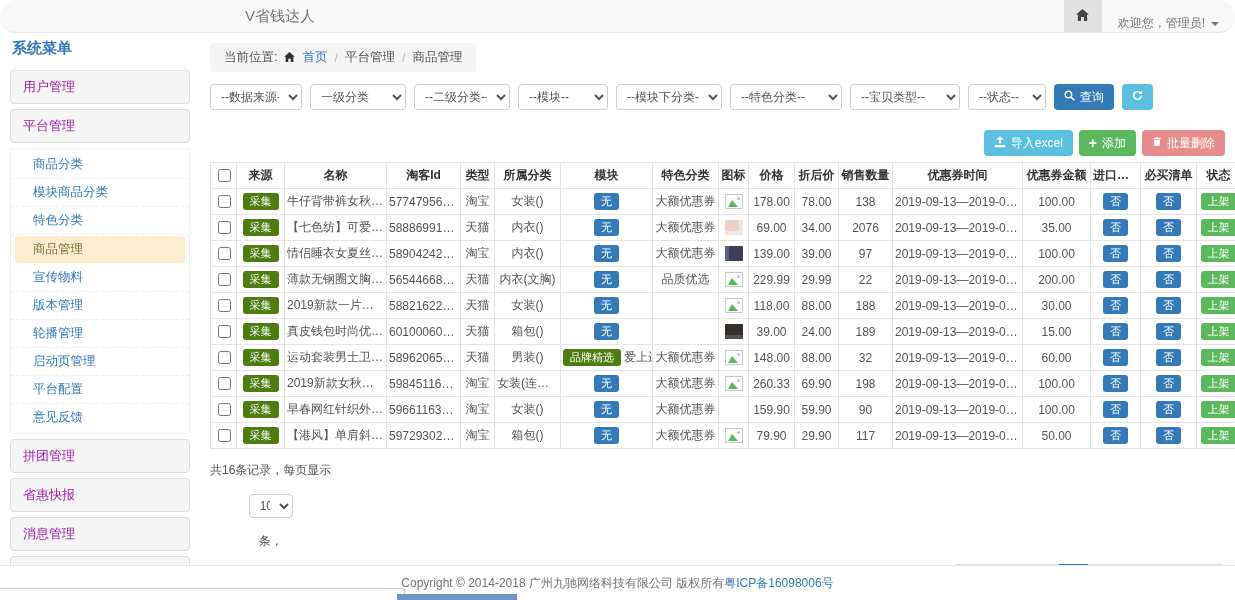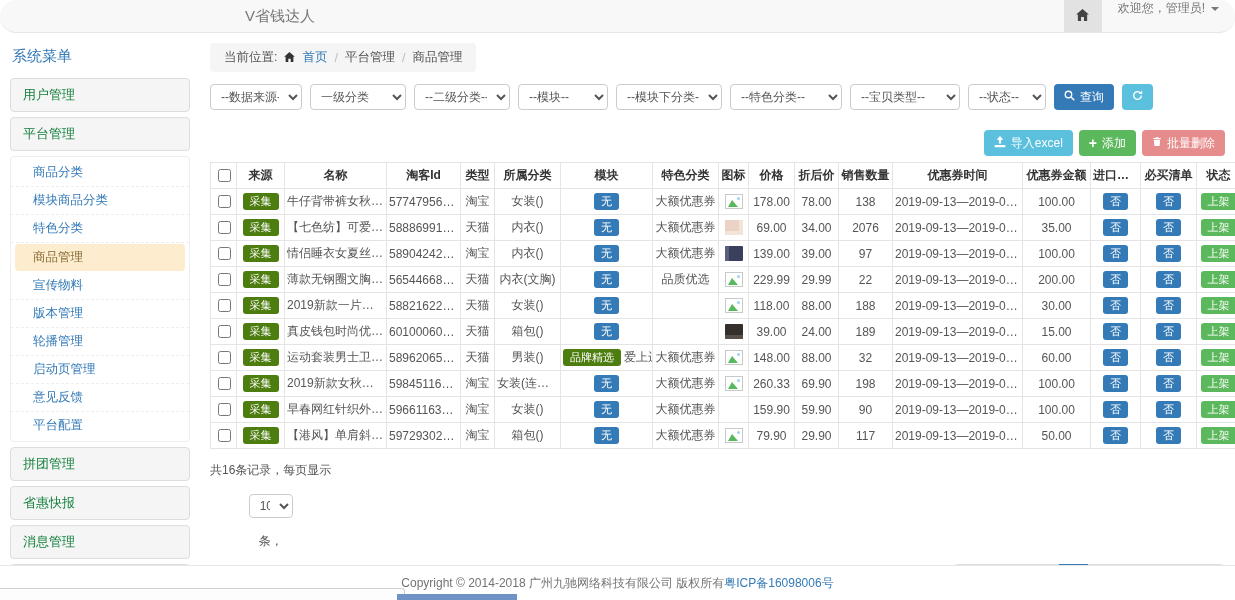--- a/index.html
+++ b/index.html
@@ -1,31 +1,31 @@
 <!DOCTYPE html>
 <html><head>
 <meta charset="utf-8">
 <style>
   html,body{margin:0;padding:0;background:#fff;}
   .screen{position:relative;width:1235px;height:600px;overflow:hidden;background:#fff;
           font-family:"Liberation Sans","DejaVu Sans",sans-serif;font-size:12px;color:#555;}
   
   .topbar{position:relative;height:32px;background:#f8f8f8;border-bottom:1px solid #e7e7e7;border-radius:16px;}
   .brand{position:absolute;left:245px;top:0;line-height:32px;font-size:15px;color:#777;}
-  .top-right{position:absolute;right:0;top:0;height:32px;display:flex;align-items:flex-start;}
+  .top-right{position:absolute;right:0;top:0;height:32px;display:flex;align-items:flex-end;}
   .home-btn{width:38px;height:32px;background:#e2e2e2;display:flex;align-items:center;justify-content:center;cursor:pointer;}
   .user-menu{display:flex;align-items:center;gap:6px;padding:0 16px;color:#777;cursor:pointer;}
   .caret{width:0;height:0;border-left:4px solid transparent;border-right:4px solid transparent;border-top:4px solid #777;display:inline-block;}
   
   .main{display:flex;align-items:flex-start;}
   .sidebar{flex:0 0 180px;margin:6px 0 0 10px;}
   .content{flex:1;margin:10px 10px 0 20px;min-width:0;}
   
-  .side-title{color:#337ab7;font-size:15px;font-weight:normal;margin:8px 0 12px 2px;}
-  .side-head{background:#f5f5f5;border:1px solid #ddd;border-radius:4px;padding:7px 12px;color:#15803d;
+  .side-title{color:#337ab7;font-size:15px;font-weight:bold;margin:0 0 12px 2px;}
+  .side-head{background:#f5f5f5;border:1px solid #ddd;border-radius:4px;padding:7px 12px;color:#a21caf;
              font-size:13px;margin-bottom:5px;cursor:pointer;}
   .side-sub{background:#fff;border:1px solid #eee;border-radius:4px;margin-bottom:5px;padding:2px 0;}
   .side-link{padding:5px 12px 5px 22px;color:#337ab7;border-bottom:1px dashed #eee;font-size:12.5px;cursor:pointer;}
   .side-sub .side-link:last-child{border-bottom:none;}
   .side-link.active{background:#fdeccd;border-radius:4px;color:#8a6d3b;margin:1px 4px;padding-left:18px;border-bottom:none;}
   
   .breadcrumb{display:inline-flex;align-items:center;gap:7px;background:#f5f5f5;border-radius:4px;
               padding:6px 14px;margin:0 0 12px;font-size:12.5px;color:#555;}
   .breadcrumb .sep{color:#bbb;}
   .crumb-home{color:#337ab7;cursor:pointer;}
@@ -113,22 +113,22 @@
         <div class="side-head">平台管理</div>
         <div class="side-sub">
           <div class="side-link">商品分类</div>
           <div class="side-link">模块商品分类</div>
           <div class="side-link">特色分类</div>
           <div class="side-link active">商品管理</div>
           <div class="side-link">宣传物料</div>
           <div class="side-link">版本管理</div>
           <div class="side-link">轮播管理</div>
           <div class="side-link">启动页管理</div>
+          <div class="side-link">平台配置</div>
           <div class="side-link">意见反馈</div>
-          <div class="side-link">平台配置</div>
         </div>
         <div class="side-head">拼团管理</div>
         <div class="side-head">省惠快报</div>
         <div class="side-head">消息管理</div>
         <div class="side-head">订单管理</div>
       </div>
 
     <div class="content">
       <div class="breadcrumb">
         <span>当前位置:</span>

